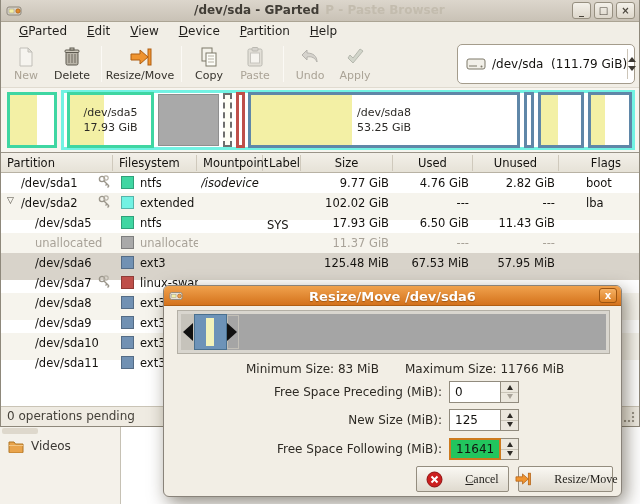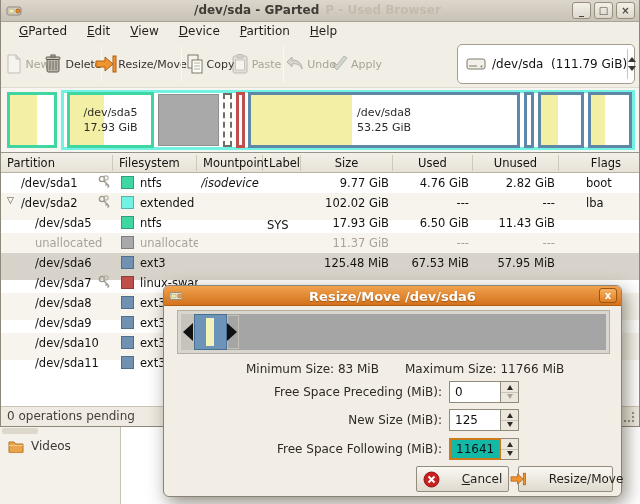--- a/index.html
+++ b/index.html
@@ -25,21 +25,21 @@
   .win-btn { width:19px; height:17px; background:linear-gradient(#f4f1ea,#ddd7cb); border:1px solid #968f80; border-radius:3px;
     font-size:10px; color:#4a453c; text-align:center; line-height:15px; font-weight:bold; }
 
   
   #menubar { position:absolute; left:0; top:22px; width:638px; height:18px; background:#f1eee6; display:flex; align-items:center; padding-left:8px; gap:0; }
   .menu-item { font-size:12px; color:#211f1c; padding:1px 10px 2px 10px;text-align:right; }
   .accel { text-decoration:underline; }
 
   
   #toolbar { position:absolute; left:0; top:40px; width:638px; height:48px; background:#f1eee6; border-bottom:1px solid #e0dbd0; }
-  .tb-btn { position:absolute; top:2px; height:44px; display:flex; flex-direction:row; align-items:center; justify-content:center; gap:1px; }
+  .tb-btn { position:absolute; top:2px; height:44px; display:flex; flex-direction:column; align-items:center; justify-content:center; gap:1px; }
   .tb-label { font-size:11px; color:#36332d; white-space:nowrap; }
   .tb-btn.disabled .tb-label { color:#aaa396; }
   .tb-btn.disabled svg { opacity:.45; filter:grayscale(70%); }
   .tb-sep { position:absolute; top:6px; width:1px; height:36px; background:#d2ccbf; border-right:1px solid #fbf9f5; }
 
   #device-combo { position:absolute; right:4px; top:4px; width:178px; height:40px; background:#fff;
      border:1px solid #a49c8c; border-radius:5px; display:flex; align-items:center; padding:0 4px 0 8px; }
   #device-combo .combo-text { font-size:12px; color:#14120f; white-space:nowrap; margin-left:6px; flex:1; }
   #combo-stepper { width:13px; height:30px; display:flex; flex-direction:column; align-items:center; justify-content:center; gap:4px; border-left:1px solid #ccc5b8; }
   .tri-up { width:0; height:0; border-left:4px solid transparent; border-right:4px solid transparent; border-bottom:5px solid #3c3933; }
@@ -109,31 +109,31 @@
   #rw-hl { left:2px; border-right:10px solid #111; }
   #rw-hr { left:46px; border-left:10px solid #111; }
 
   .dlg-range-label { position:absolute; top:76px; font-size:12px; color:#2d2a24; }
   #min-label { left:82px; }
   #max-label { left:241px; }
 
   .field-row { position:absolute; left:0; width:459px; height:23px; }
   .field-label { position:absolute; left:0; top:4px; width:278px; text-align:right; font-size:12px; color:#2d2a24; }
   .entry { position:absolute; left:285px; top:0; width:52px; height:22px; background:#fff; border:1px solid #918b7e; font-size:12px; color:#14120f; padding:3px 0 0 5px; }
-  .entry.hl { background:#14b8a6; border:2px solid #cd7a1e; padding-top:2px; }
+  .entry.hl { background:#22c55e; border:2px solid #cd7a1e; padding-top:2px; }
   .spin { position:absolute; left:337px; top:0; width:18px; height:22px; border:1px solid #918b7e; border-left:none; background:#ebe7dd; }
   .spin-up, .spin-dn { position:absolute; left:0; width:100%; height:11px; display:flex; align-items:center; justify-content:center; }
   .spin-up { top:0; border-bottom:1px solid #c9c4b7; }
   .spin-dn { bottom:0; }
   .s-tri-up { width:0; height:0; border-left:3.5px solid transparent; border-right:3.5px solid transparent; border-bottom:5px solid #2e2b26; }
   .s-tri-dn { width:0; height:0; border-left:3.5px solid transparent; border-right:3.5px solid transparent; border-top:5px solid #2e2b26; }
   .s-dim { border-top-color:#a9a399; border-bottom-color:#a9a399; }
 
   .dlg-btn { position:absolute; top:180px; height:26px; background:linear-gradient(#faf8f3,#dfdacf); border:1px solid #948d7f; border-radius:2px;
-    display:flex; align-items:center; justify-content:center; gap:22px; font-size:12px; color:#211f1b; }
+    display:flex; align-items:center; justify-content:center; gap:22px; font-size:12px; color:#211f1b;font-family:Liberation Serif, serif; }
   #btn-cancel { left:252px; width:93px; }
   #btn-resize { left:354px; width:95px; }
 
   svg { display:block; }
 </style>
 </head>
 <body>
 
 <div id="stage">
 
@@ -155,21 +155,21 @@
   <div id="gparted">
 
     <div id="titlebar">
       <span class="app-icon">
         <svg width="16" height="16" viewBox="0 0 16 16">
             <rect x="1" y="4" width="14" height="8" rx="2" fill="#d8d4ca" stroke="#8c867a"></rect>
             <rect x="3" y="6" width="5" height="4" fill="#f3f0a5" stroke="#9a9488" stroke-width=".5"></rect>
             <circle cx="12" cy="8" r="2.2" fill="#e08a2c" stroke="#9c5410" stroke-width=".6"></circle>
           </svg>
       </span>
-      <span id="title-text"><span>/dev/sda - GParted</span><span id="ghost-title">P - Used Browser</span></span>
+      <span id="title-text"><span>/dev/sda - GParted</span><span id="ghost-title">P - Paste Browser</span></span>
       <span class="win-btns">
         <span class="win-btn">_</span>
         <span class="win-btn">□</span>
         <span class="win-btn">×</span>
       </span>
     </div>
 
     <div id="menubar">
       <span class="menu-item"><span class="accel">G</span><span>Parted</span></span>
       <span class="menu-item"><span class="accel">E</span><span>dit</span></span>

